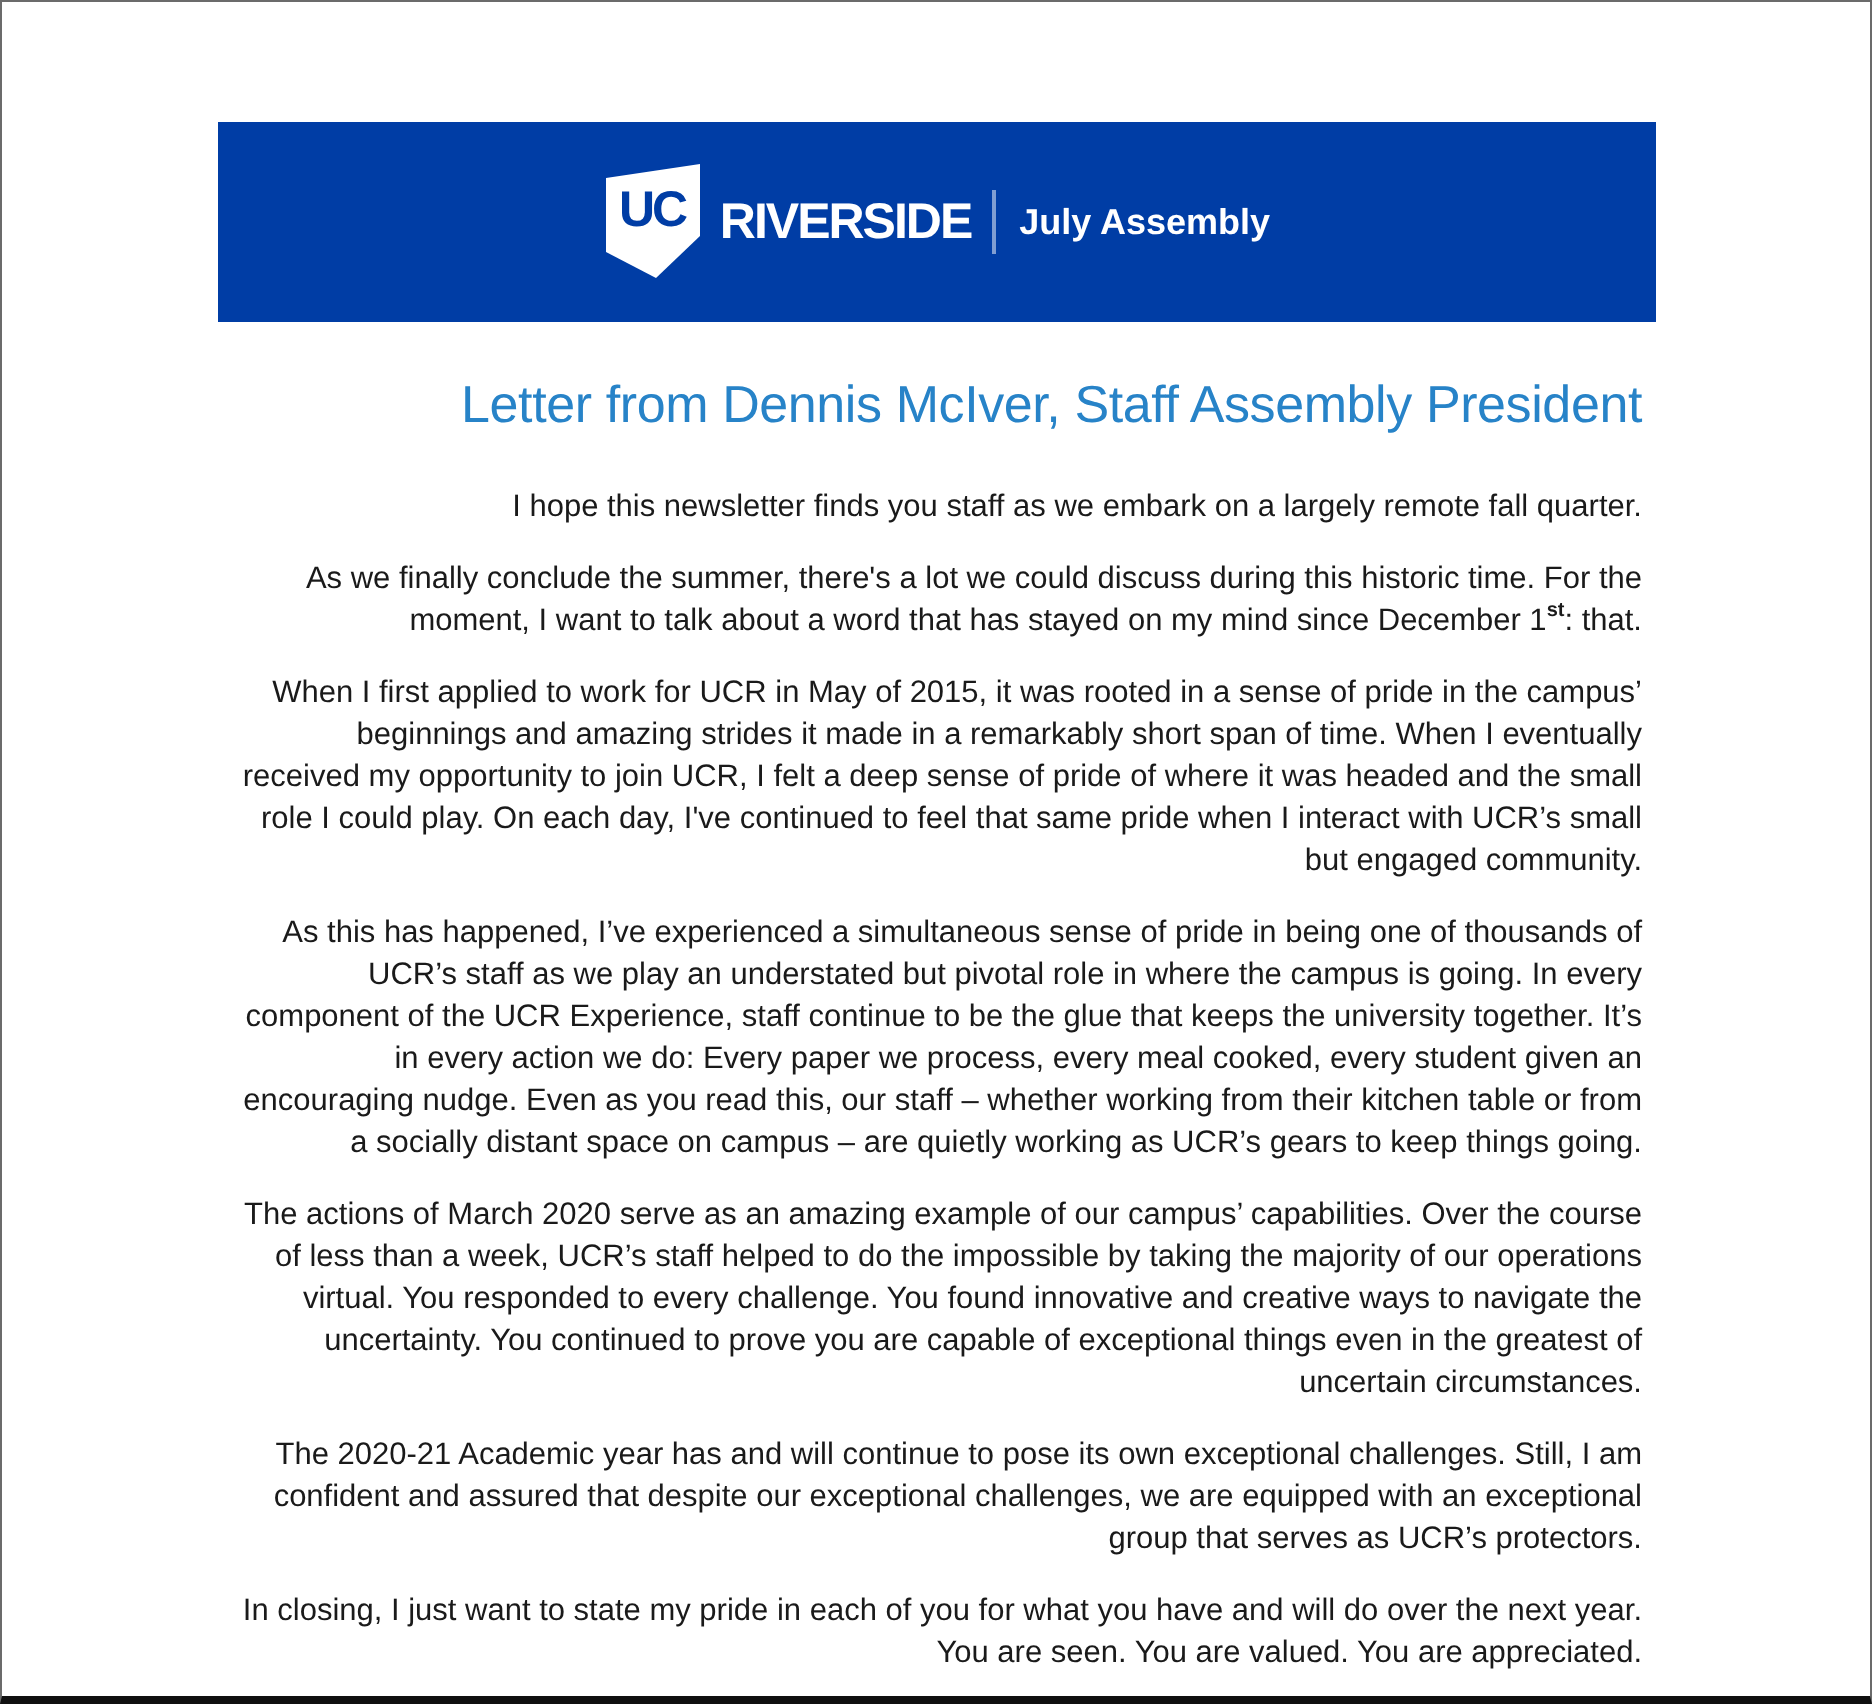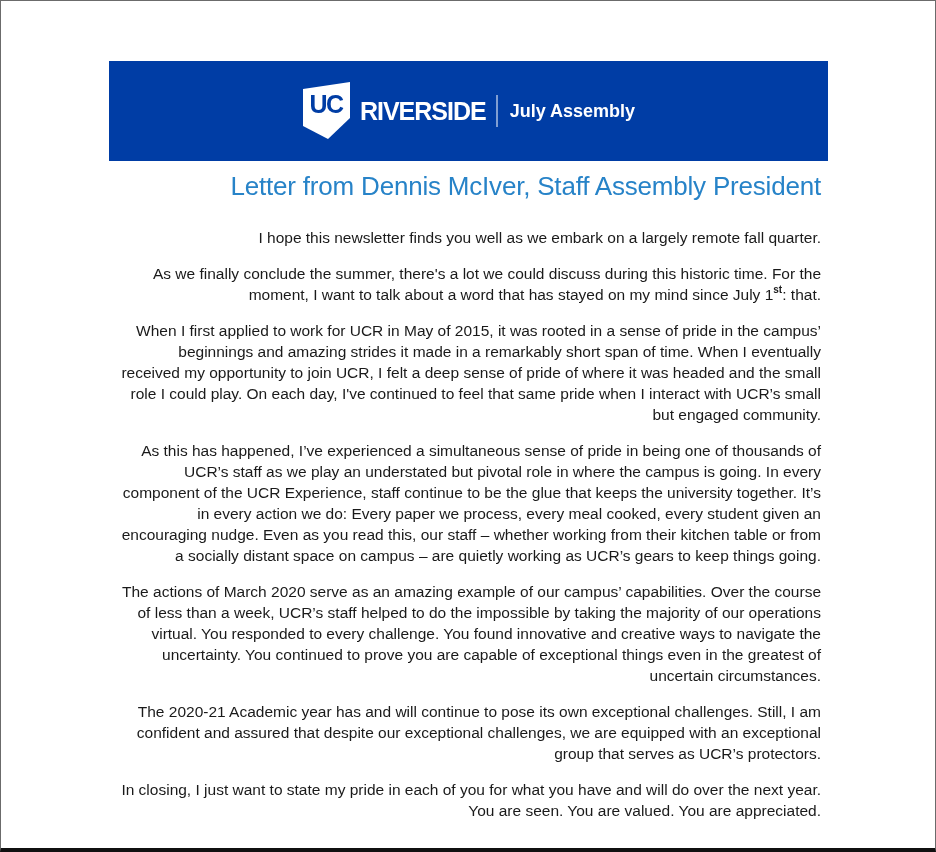--- a/index.html
+++ b/index.html
@@ -48,21 +48,21 @@
   .subtitle {
     color: #ffffff;
     font-size: 18px;
     font-weight: 700;
     line-height: 1;
     white-space: nowrap;
   }
   .article {
     position: absolute;
     left: 118px;
-    top: 160px;
+    top: 176px;
     width: 702px;
   }
   .page-title {
     margin: 8px 0 24px 0;
     font-size: 26px;
     font-weight: 400;
     letter-spacing: -0.2px;
     color: #2783C8;
     line-height: 34px;
     white-space: nowrap;
@@ -96,22 +96,22 @@
       </svg>
       <span class="wordmark">RIVERSIDE</span>
       <span class="logo-divider"></span>
       <span class="subtitle">July Assembly</span>
     </div>
   </div>
 
   <div class="article">
     <h1 class="page-title">Letter from Dennis McIver, Staff Assembly President</h1>
     <div class="article-body">
-        <p><span>I hope this newsletter finds you well as we embark on a largely remote fall quarter.</span></p>
-        <p><span>As we finally conclude the summer, there's a lot we could discuss during this historic time. For the moment, I want to talk about a word that has stayed on my mind since July 1</span><sup>st</sup><span>: that.</span></p>
+        <p><span>I hope this newsletter finds you staff as we embark on a largely remote fall quarter.</span></p>
+        <p><span>As we finally conclude the summer, there's a lot we could discuss during this historic time. For the moment, I want to talk about a word that has stayed on my mind since December 1</span><sup>st</sup><span>: that.</span></p>
         <p><span>When I first applied to work for UCR in May of 2015, it was rooted in a sense of pride in the campus’ beginnings and amazing strides it made in a remarkably short span of time. When I eventually received my opportunity to join UCR, I felt a deep sense of pride of where it was headed and the small role I could play. On each day, I've continued to feel that same pride when I interact with UCR’s small but engaged community.</span></p>
         <p><span>As this has happened, I’ve experienced a simultaneous sense of pride in being one of thousands of UCR’s staff as we play an understated but pivotal role in where the campus is going. In every component of the UCR Experience, staff continue to be the glue that keeps the university together. It’s in every action we do: Every paper we process, every meal cooked, every student given an encouraging nudge. Even as you read this, our staff – whether working from their kitchen table or from a socially distant space on campus – are quietly working as UCR’s gears to keep things going.</span></p>
         <p><span>The actions of March 2020 serve as an amazing example of our campus’ capabilities. Over the course of less than a week, UCR’s staff helped to do the impossible by taking the majority of our operations virtual. You responded to every challenge. You found innovative and creative ways to navigate the uncertainty. You continued to prove you are capable of exceptional things even in the greatest of uncertain circumstances.</span></p>
         <p><span>The 2020-21 Academic year has and will continue to pose its own exceptional challenges. Still, I am confident and assured that despite our exceptional challenges, we are equipped with an exceptional group that serves as UCR’s protectors.</span></p>
         <p><span>In closing, I just want to state my pride in each of you for what you have and will do over the next year. You are seen. You are valued. You are appreciated.</span></p>
       </div>
   </div>
 
 </div>
 

